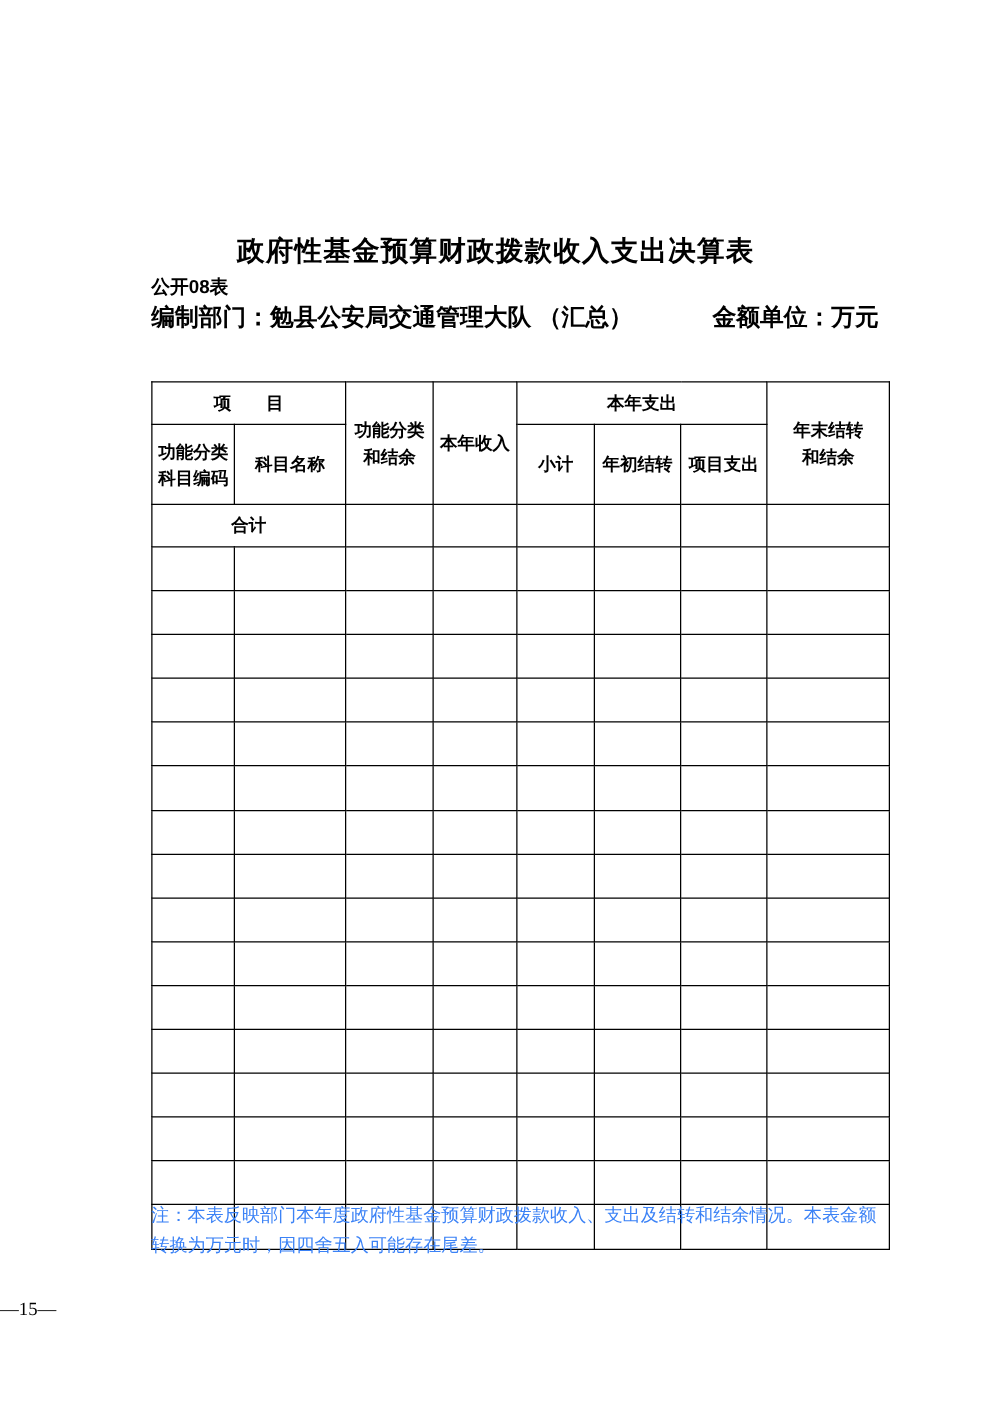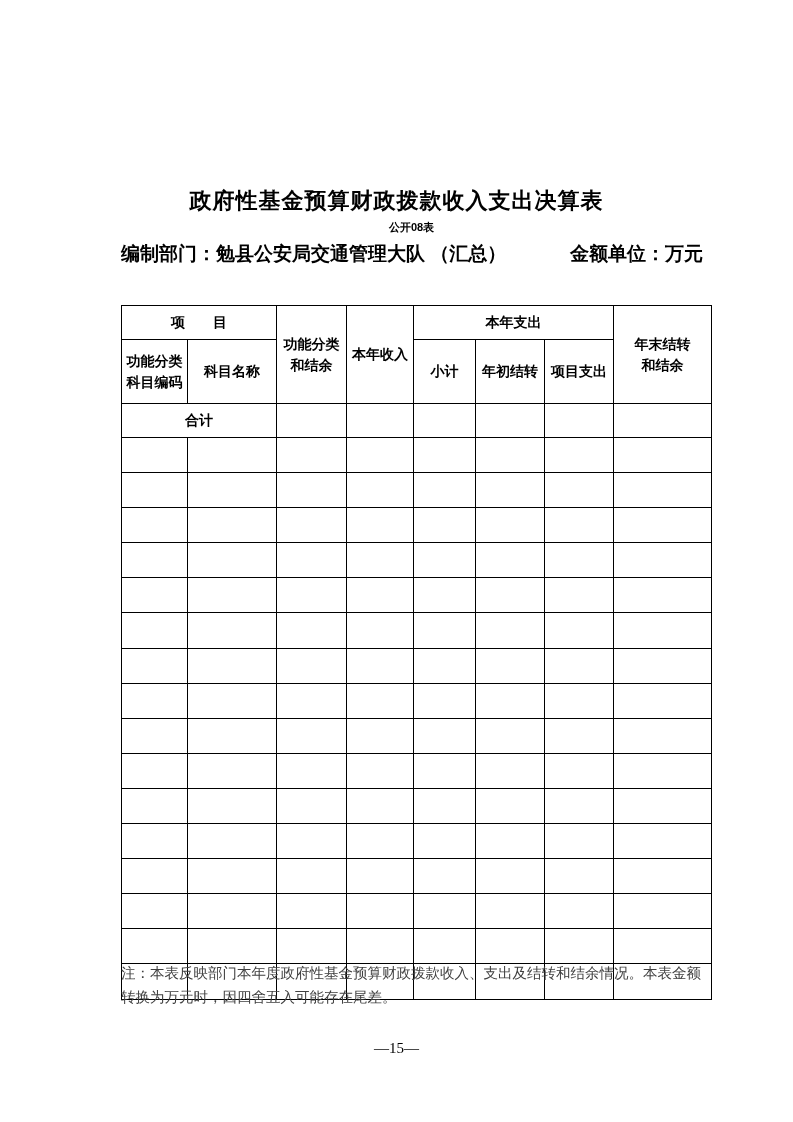--- a/index.html
+++ b/index.html
@@ -21,22 +21,22 @@
     text-align: center;
     font-size: 22px;
     font-weight: bold;
     letter-spacing: 1px;
   }
   .table-code {
     position: absolute;
     top: 220px;
     left: 121px;
     width: 581px;
-    text-align: center;
-    font-size: 11px;
+    text-align: left;
+    font-size: 15px;
     font-weight: bold;
   }
   .meta-row {
     position: absolute;
     top: 241px;
     left: 121px;
     width: 582px;
     display: flex;
     justify-content: space-between;
     align-items: baseline;
@@ -68,28 +68,28 @@
   tr.empty-row { height: 35.1px; }
   .note {
     position: absolute;
     left: 121px;
     top: 961px;
     width: 590px;
     font-family: "Liberation Serif", serif;
     font-size: 14.5px;
     line-height: 24px;
     font-weight: normal;
-    color: #404040;
+    color: #3b82f6;
   }
   .page-num {
     position: absolute;
     top: 1040px;
     left: 0;
     width: 793px;
-    text-align: center;
+    text-align: left;
     font-family: "Liberation Serif", serif;
     font-size: 15px;
     color: #000000;
   }
 </style>
 </head>
 <body>
 
 <div class="page">
 

